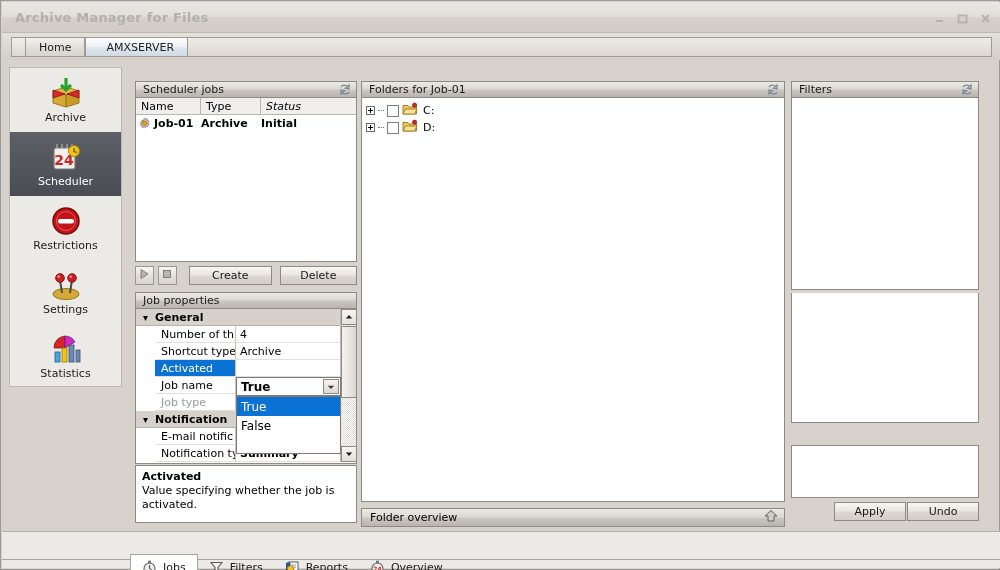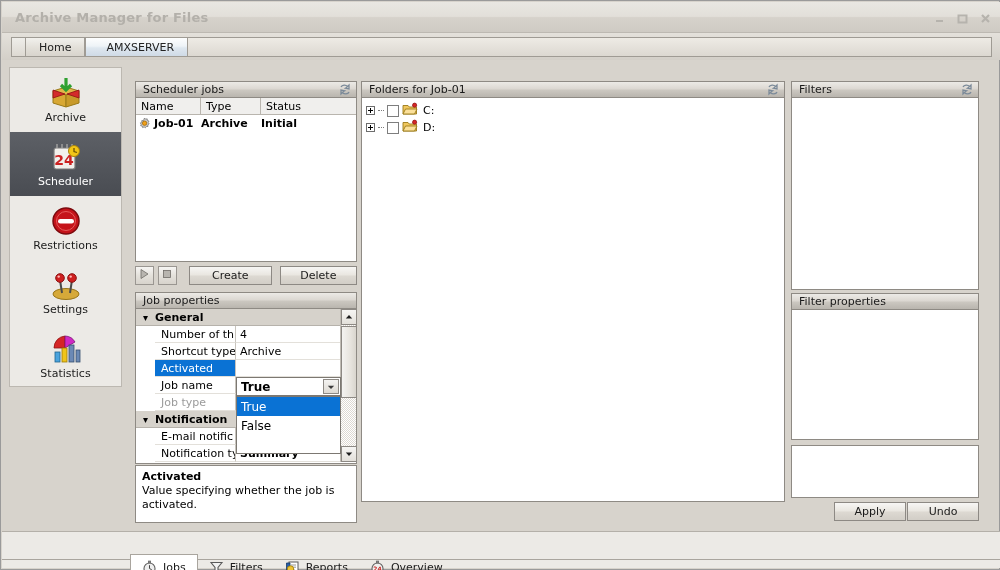--- a/index.html
+++ b/index.html
@@ -82,21 +82,21 @@
   .refresh-ico { width: 14px; height: 13px; }
 
   
   .sched { position: absolute; left: 134px; top: 80px; width: 222px; height: 182px; }
   .sched .panel-body { height: 164px; position: relative; }
   .jobs-header {
     display: flex; height: 17px; background: #f0efed; border-bottom: 1px solid #b9b5ae;
   }
   .jh { border-right: 1px solid #b9b5ae; display: flex; align-items: center; padding-left: 5px; font-size: 11px; }
   .jh:last-child { border-right: none; }
-  .jh-name { width: 65px; } .jh-type { width: 60px; } .jh-status { flex: 1; }
+  .jh-name { width: 65px; } .jh-type { width: 60px; } .jh-status { flex: 1; font-style: italic; }
   .job-row { display: flex; height: 17px; align-items: center; font-weight: bold; font-size: 11px; }
   .job-ico { width: 13px; height: 13px; margin: 0 3px 0 2px; }
   .jc-name { width: 47px; } .jc-type { width: 60px; } .jc-status { flex: 1; }
 
   .sched-btns { position: absolute; left: 134px; top: 265px; width: 222px; height: 19px; display: flex; align-items: center; gap: 4px; }
   .ibtn {
     width: 20px; height: 19px; border: 1px solid #9a9691;
     background: linear-gradient(to bottom,#f6f5f3 0%,#e4e1db 50%,#d7d3cc 100%);
     display: flex; align-items: center; justify-content: center;
   }
@@ -510,38 +510,43 @@
             <path d="M1 12 L3.5 7 L15 7 L12.5 12 Z" fill="#fbe09a" stroke="#9b7a18" stroke-width=".9"></path>
             <circle cx="12.6" cy="3.2" r="2.1" fill="#d52626" stroke="#8c1111" stroke-width=".7"></circle>
           </svg>
         </span>
         <span class="tree-label">D:</span>
       </div>
 
     </div>
   </div>
 
+  <div class="folder-ov">
+    <span>Folder overview</span>
+    <span>
+      <svg viewBox="0 0 16 14" width="16" height="14">
+        <path d="M8 1.5 L14 7 L11 7 L11 12 L5 12 L5 7 L2 7 Z" fill="#d3cfc8" stroke="#5f5c57" stroke-width="1"></path>
+      </svg>
+    </span>
+  </div>
 
   <div class="filters">
     <div class="panel-head">
       <span>Filters</span>
       <span class="refresh-ico">
         <svg viewBox="0 0 14 13" width="14" height="13">
           <path d="M3 4 C4 1.5 8 1.5 9.5 3.5 L11 2 L11 6 L7.4 5.2 L9 4.2" fill="none" stroke="#7b8a99" stroke-width="1.3"></path>
           <path d="M11 9 C10 11.5 6 11.5 4.5 9.5 L3 11 L3 7 L6.6 7.8 L5 8.8" fill="none" stroke="#7b8a99" stroke-width="1.3"></path>
         </svg>
       </span>
     </div>
     <div class="panel-body"></div>
   </div>
 
   <div class="filterprops">
-    <div class="panel-head">
-      <span>Filter properties</span>
-    </div>
     <div class="panel-body"></div>
   </div>
 
   <div class="rbox3"></div>
 
   <div class="rbtns">
     <div class="btn btn-apply">Apply</div>
     <div class="btn btn-undo">Undo</div>
   </div>
 

